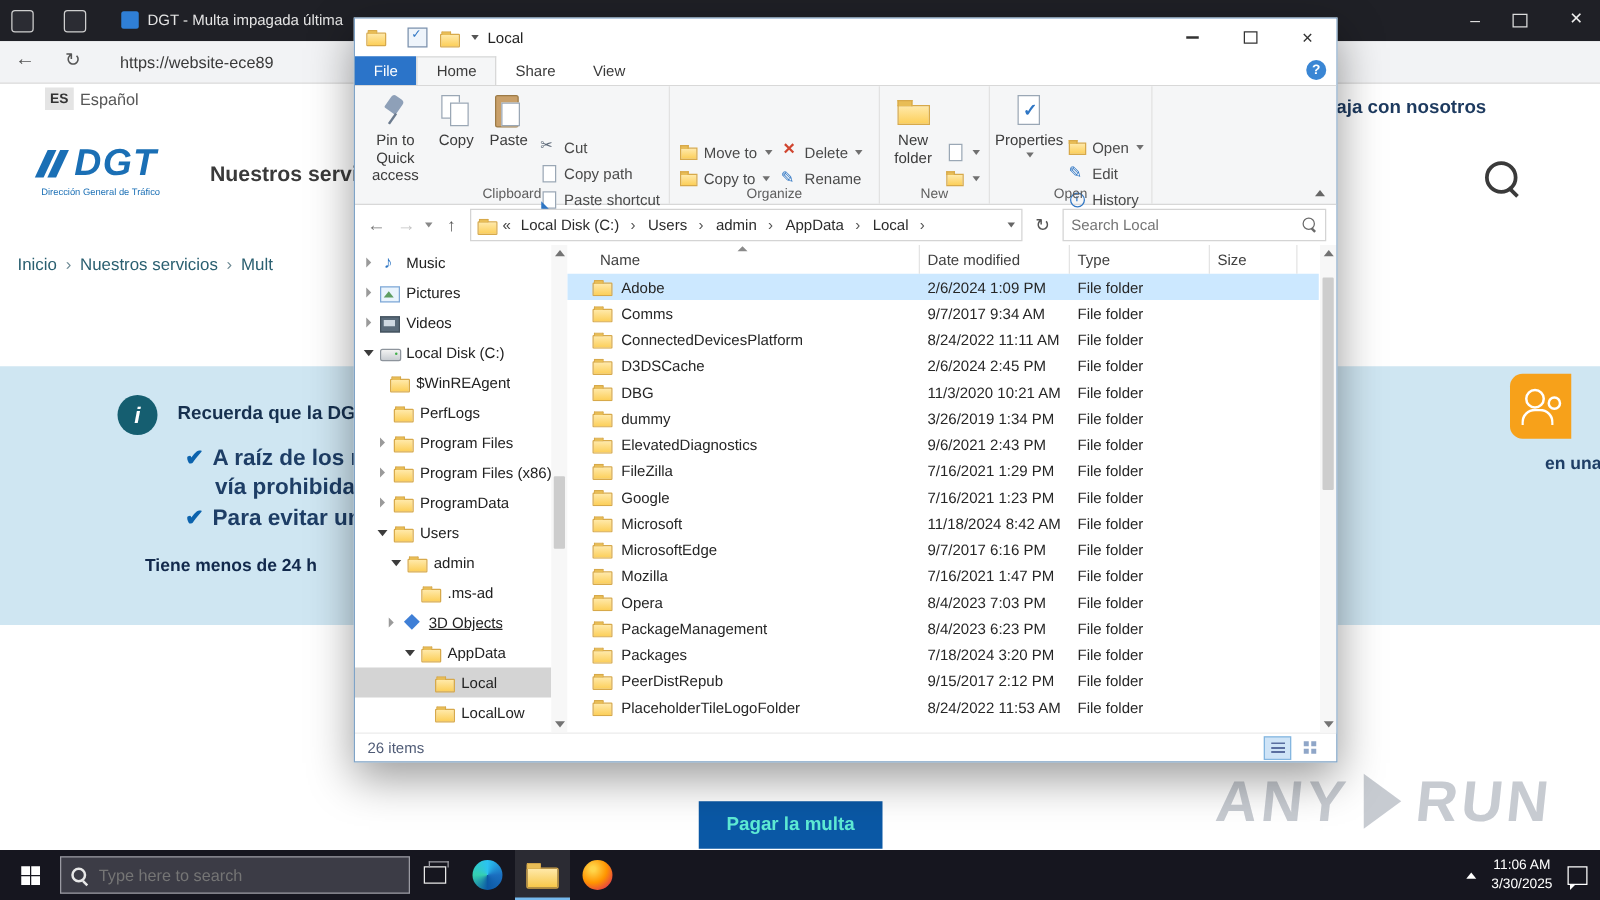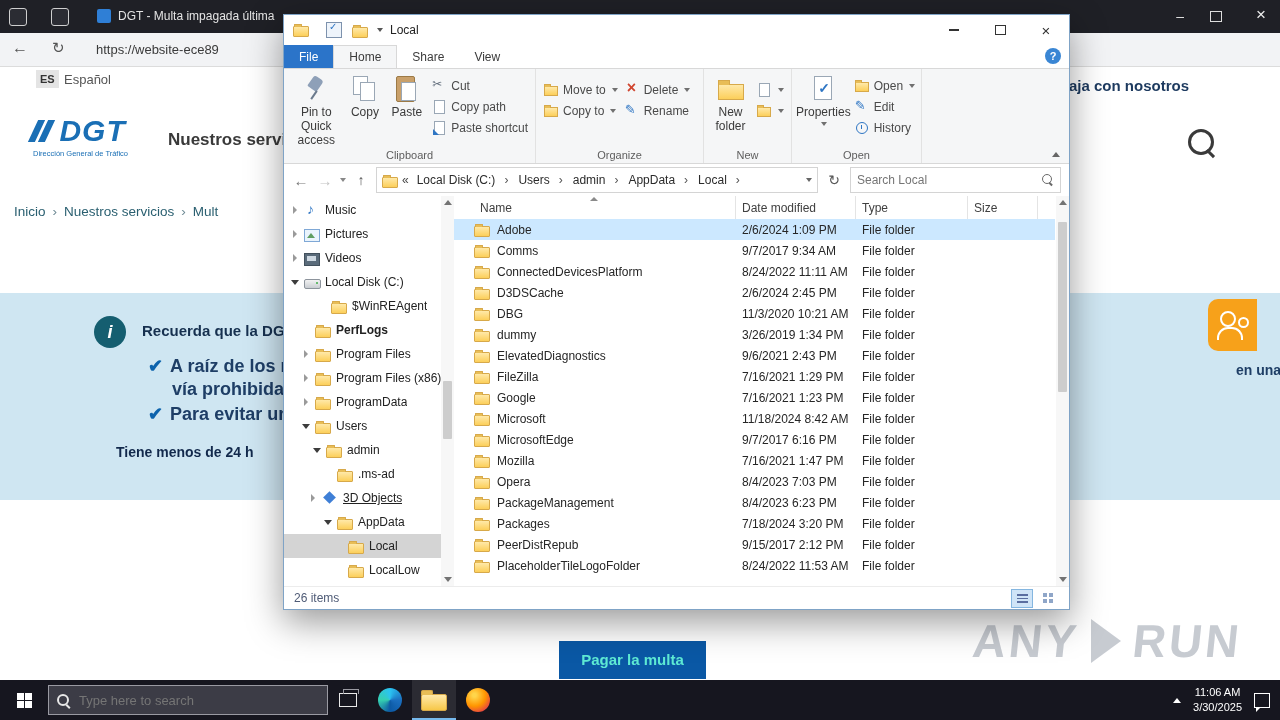--- a/index.html
+++ b/index.html
@@ -68,21 +68,21 @@
   .x-tabs{height:23px;display:flex;align-items:stretch;border-bottom:1px solid #d8d8d8;flex:none;position:relative;background:#fff;}
   .x-tab{padding:0 15px;display:flex;align-items:center;color:#3b3b3b;font-size:12px;}
   .x-tab.file{background:#2b74c9;color:#fff;}
   .x-tab.active{background:#f5f6f7;border:1px solid #d8d8d8;border-bottom:none;}
   .x-help{position:absolute;right:8px;top:3px;width:16px;height:16px;border-radius:50%;background:#3a86d4;color:#fff;font-size:11px;font-weight:bold;text-align:center;line-height:16px;}
   .ribbon{height:94px;background:#f5f6f7;border-bottom:1px solid #d8d8d8;flex:none;display:flex;position:relative;}
   .rgroup{position:relative;border-right:1px solid #e2e2e2;padding:3px 4px 16px 4px;display:flex;align-items:flex-start;}
   .rglabel{position:absolute;left:0;right:0;bottom:2px;text-align:center;font-size:11px;color:#5e5e5e;}
   .bigbtn{width:54px;display:flex;flex-direction:column;align-items:center;gap:2px;padding-top:2px;}
   .biglabel{text-align:center;line-height:1.15;color:#3b3b3b;font-size:12px;}
-  .smallcol{display:flex;flex-direction:column;justify-content:flex-start;gap:1px;padding-top:4px;}
+  .smallcol{display:flex;flex-direction:column;justify-content:flex-start;gap:1px;padding-top:4px;margin-top:32px;}
   .smallbtn{display:flex;align-items:center;gap:4px;height:20px;color:#4a4a4a;white-space:nowrap;padding:0 3px;}
   .drop{width:0;height:0;border-top:4px solid #707070;border-left:3.5px solid transparent;border-right:3.5px solid transparent;margin-left:2px;flex:none;}
   .ribbon-collapse{position:absolute;right:9px;bottom:6px;width:0;height:0;border-bottom:5px solid #666;border-left:4px solid transparent;border-right:4px solid transparent;}
   
   .bic{width:30px;height:30px;position:relative;flex:none;}
   .bic-pin::before{content:"";position:absolute;left:9px;top:3px;width:11px;height:13px;background:#8ea0b8;border-radius:3px 3px 1px 1px;transform:rotate(35deg);}
   .bic-pin::after{content:"";position:absolute;left:12px;top:16px;width:2px;height:10px;background:#6b7a8d;transform:rotate(35deg);}
   .bic-copy::before{content:"";position:absolute;left:3px;top:2px;width:13px;height:17px;background:#fff;border:1px solid #9aa7b5;}
   .bic-copy::after{content:"";position:absolute;left:10px;top:8px;width:13px;height:17px;background:#fff;border:1px solid #9aa7b5;}
   .bic-paste::before{content:"";position:absolute;left:4px;top:2px;width:17px;height:24px;background:#c9a06a;border:1px solid #9c7a46;border-radius:2px;}
@@ -431,27 +431,27 @@
           <span class="tic tic-videos"></span>
           <span class="tlabel">Videos</span>
         </div>
 
         <div class="titem" style="padding-left: 6px;">
           <span class="chev cv-open"></span>
           <span class="tic tic-drive"></span>
           <span class="tlabel">Local Disk (C:)</span>
         </div>
 
-        <div class="titem" style="padding-left: 33px;">
+        <div class="titem" style="padding-left: 14px;">
           <span class="chev"></span>
           <span class="tic tic-folder"></span>
           <span class="tlabel">$WinREAgent</span>
         </div>
 
-        <div class="titem" style="padding-left: 17px; font-weight: bold;">
+        <div class="titem" style="padding-left: 17px;">
           <span class="chev"></span>
           <span class="tic tic-folder"></span>
           <span class="tlabel">PerfLogs</span>
         </div>
 
         <div class="titem" style="padding-left: 17px;">
           <span class="chev cv-closed"></span>
           <span class="tic tic-folder"></span>
           <span class="tlabel">Program Files</span>
         </div>

